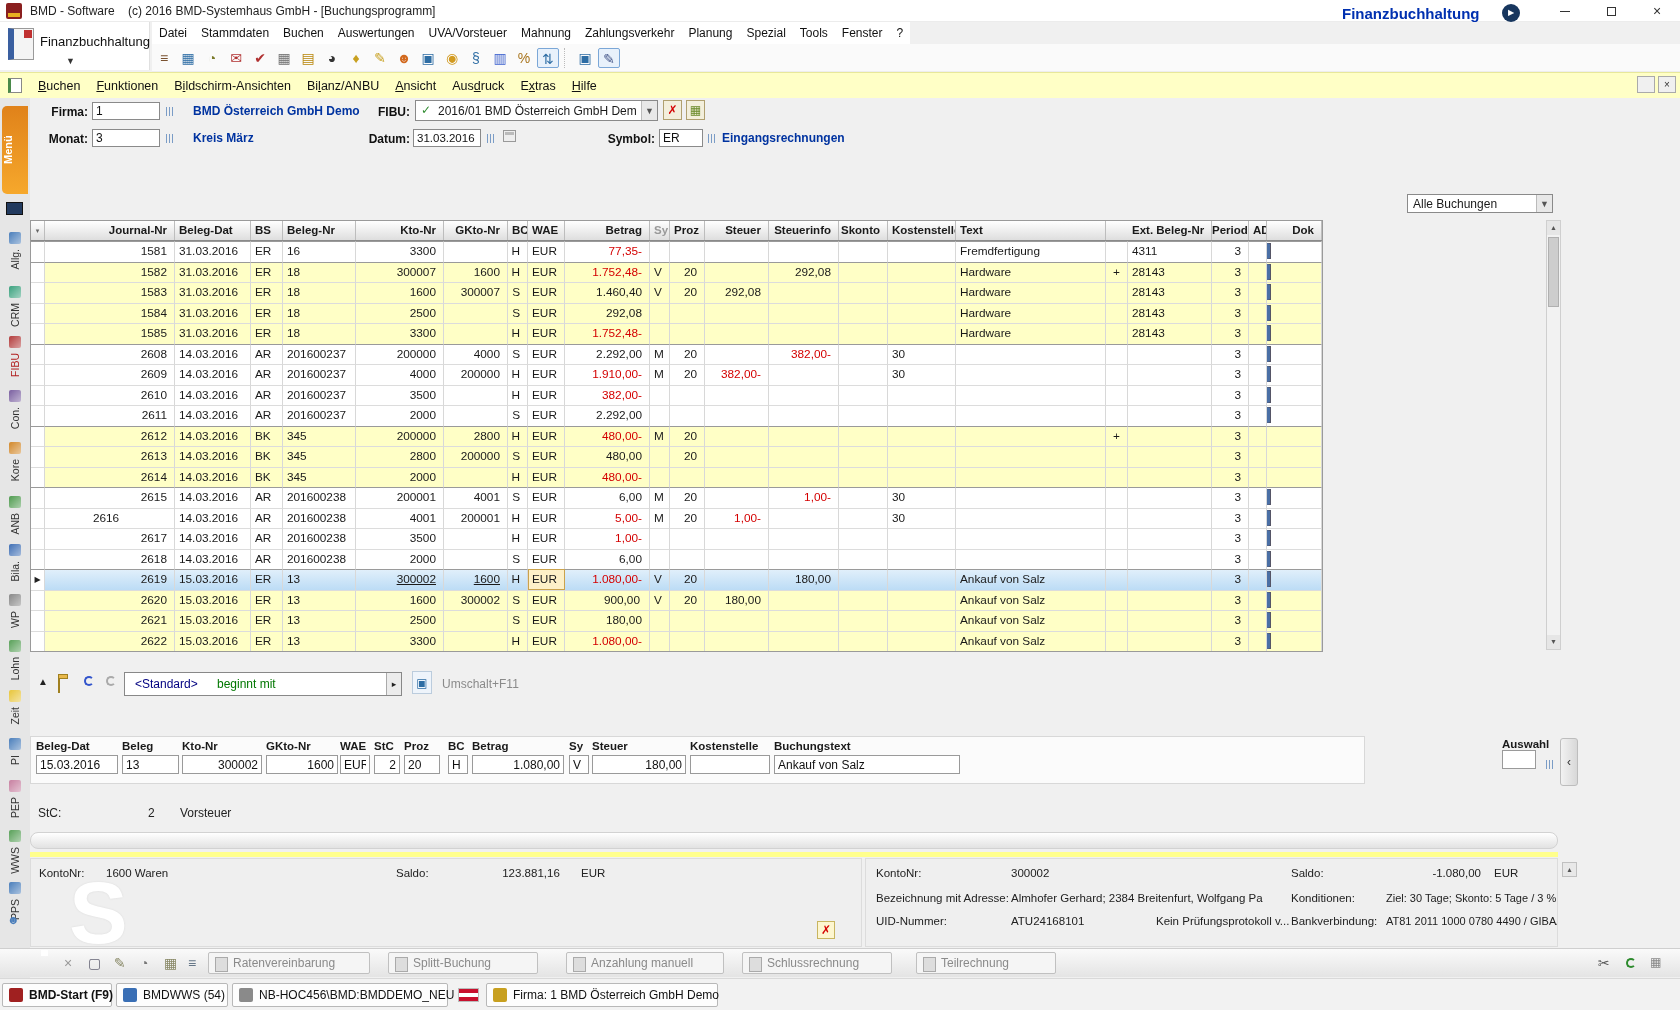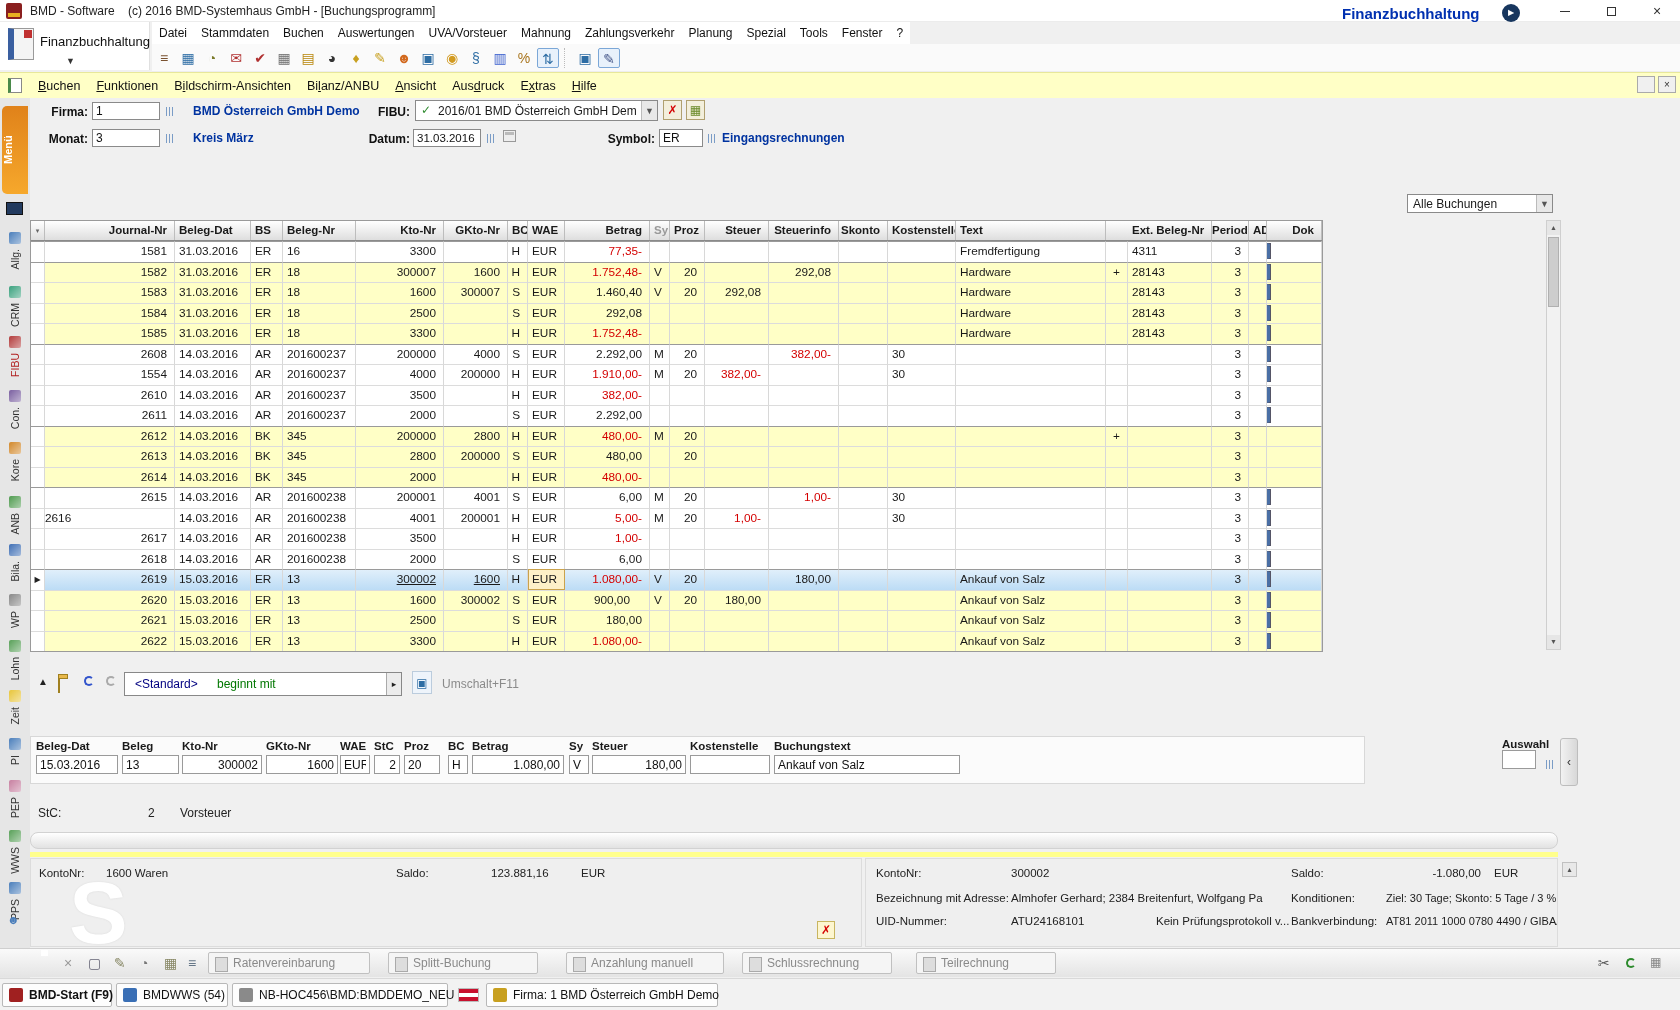--- a/index.html
+++ b/index.html
@@ -413,21 +413,21 @@
         <span class="td" style="width: 68px; padding-left: 4px; text-align: left;">30</span>
         <span class="td" style="width: 150px; padding-left: 4px; text-align: left;"></span>
         <span class="td" style="width: 22px; text-align: center;"></span>
         <span class="td" style="width: 84px; padding-left: 4px; text-align: left;"></span>
         <span class="td" style="width: 37px; padding-right: 7px; text-align: right;">3</span>
         <span class="td" style="width: 18px; text-align: center;"></span>
         <span class="td" style="width: 55px;"><span class="doki"></span></span>
       </div>
       <div class="trow w">
         <span class="td mk" style="width: 14px;"></span>
-        <span class="td" style="width: 130px; padding-right: 7px; text-align: right;">1554</span>
+        <span class="td" style="width: 130px; padding-right: 7px; text-align: right;">2609</span>
         <span class="td" style="width: 76px; padding-left: 4px; text-align: left;">14.03.2016</span>
         <span class="td" style="width: 32px; padding-left: 4px; text-align: left;">AR</span>
         <span class="td" style="width: 73px; padding-left: 4px; text-align: left;">201600237</span>
         <span class="td" style="width: 88px; padding-right: 7px; text-align: right;">4000</span>
         <span class="td" style="width: 64px; padding-right: 7px; text-align: right;">200000</span>
         <span class="td" style="width: 20px; padding-right: 7px; text-align: right;">H</span>
         <span class="td" style="width: 37px; padding-left: 4px; text-align: left;">EUR</span>
         <span class="td red" style="width: 85px; padding-right: 7px; text-align: right;">1.910,00-</span>
         <span class="td" style="width: 20px; padding-left: 4px; text-align: left;">M</span>
         <span class="td" style="width: 35px; padding-right: 7px; text-align: right;">20</span>
@@ -581,21 +581,21 @@
         <span class="td" style="width: 68px; padding-left: 4px; text-align: left;">30</span>
         <span class="td" style="width: 150px; padding-left: 4px; text-align: left;"></span>
         <span class="td" style="width: 22px; text-align: center;"></span>
         <span class="td" style="width: 84px; padding-left: 4px; text-align: left;"></span>
         <span class="td" style="width: 37px; padding-right: 7px; text-align: right;">3</span>
         <span class="td" style="width: 18px; text-align: center;"></span>
         <span class="td" style="width: 55px;"><span class="doki"></span></span>
       </div>
       <div class="trow w">
         <span class="td mk" style="width: 14px;"></span>
-        <span class="td" style="width: 130px; padding-right: 7px; text-align: left;">2616</span>
+        <span class="td" style="width: 130px; padding-right: 7px; text-align: center;">2616</span>
         <span class="td" style="width: 76px; padding-left: 4px; text-align: left;">14.03.2016</span>
         <span class="td" style="width: 32px; padding-left: 4px; text-align: left;">AR</span>
         <span class="td" style="width: 73px; padding-left: 4px; text-align: left;">201600238</span>
         <span class="td" style="width: 88px; padding-right: 7px; text-align: right;">4001</span>
         <span class="td" style="width: 64px; padding-right: 7px; text-align: right;">200001</span>
         <span class="td" style="width: 20px; padding-right: 7px; text-align: right;">H</span>
         <span class="td" style="width: 37px; padding-left: 4px; text-align: left;">EUR</span>
         <span class="td red" style="width: 85px; padding-right: 7px; text-align: right;">5,00-</span>
         <span class="td" style="width: 20px; padding-left: 4px; text-align: left;">M</span>
         <span class="td" style="width: 35px; padding-right: 7px; text-align: right;">20</span>
@@ -685,21 +685,21 @@
       <div class="trow y">
         <span class="td mk" style="width: 14px;"></span>
         <span class="td" style="width: 130px; padding-right: 7px; text-align: right;">2620</span>
         <span class="td" style="width: 76px; padding-left: 4px; text-align: left;">15.03.2016</span>
         <span class="td" style="width: 32px; padding-left: 4px; text-align: left;">ER</span>
         <span class="td" style="width: 73px; padding-left: 4px; text-align: left;">13</span>
         <span class="td" style="width: 88px; padding-right: 7px; text-align: right;">1600</span>
         <span class="td" style="width: 64px; padding-right: 7px; text-align: right;">300002</span>
         <span class="td" style="width: 20px; padding-right: 7px; text-align: right;">S</span>
         <span class="td" style="width: 37px; padding-left: 4px; text-align: left;">EUR</span>
-        <span class="td" style="width: 85px; padding-right: 19px; text-align: right;">900,00</span>
+        <span class="td" style="width: 85px; padding-right: 9px; text-align: right;">900,00</span>
         <span class="td" style="width: 20px; padding-left: 4px; text-align: left;">V</span>
         <span class="td" style="width: 35px; padding-right: 7px; text-align: right;">20</span>
         <span class="td" style="width: 64px; padding-right: 7px; text-align: right;">180,00</span>
         <span class="td" style="width: 70px; padding-right: 7px; text-align: right;"></span>
         <span class="td" style="width: 49px; padding-right: 7px; text-align: right;"></span>
         <span class="td" style="width: 68px; padding-left: 4px; text-align: left;"></span>
         <span class="td" style="width: 150px; padding-left: 4px; text-align: left;">Ankauf von Salz</span>
         <span class="td" style="width: 22px; text-align: center;"></span>
         <span class="td" style="width: 84px; padding-left: 4px; text-align: left;"></span>
         <span class="td" style="width: 37px; padding-right: 7px; text-align: right;">3</span>
@@ -840,21 +840,21 @@
   <div class="stcline" style="left:148px;">2</div>
   <div class="stcline" style="left:180px;">Vorsteuer</div>
 
   <div class="graystrip"></div>
   <div class="yellowstrip"></div>
 
   <div class="panel" style="left:30px;width:832px;">
     <span class="prow" style="left:8px;top:8px;">KontoNr:</span>
     <span class="prow" style="left:75px;top:8px;">1600 Waren</span>
     <span class="prow" style="left:365px;top:8px;">Saldo:</span>
-    <span class="prow" style="left:460px;top:8px;width:80px;text-align:left;">123.881,16</span>
+    <span class="prow" style="left:460px;top:8px;width:80px;text-align:center;">123.881,16</span>
     <span class="prow" style="left:550px;top:8px;">EUR</span>
     <span class="watermark">S</span>
     <span class="xbtn" style="left:786px;top:62px;">✗</span>
   </div>
 
   <div class="panel" style="left:865px;width:693px;">
     <span class="prow" style="left:10px;top:8px;">KontoNr:</span>
     <span class="prow" style="left:145px;top:8px;">300002</span>
     <span class="prow" style="left:425px;top:8px;">Saldo:</span>
     <span class="prow red" style="left:530px;top:8px;width:85px;text-align:right;">-1.080,00</span>

